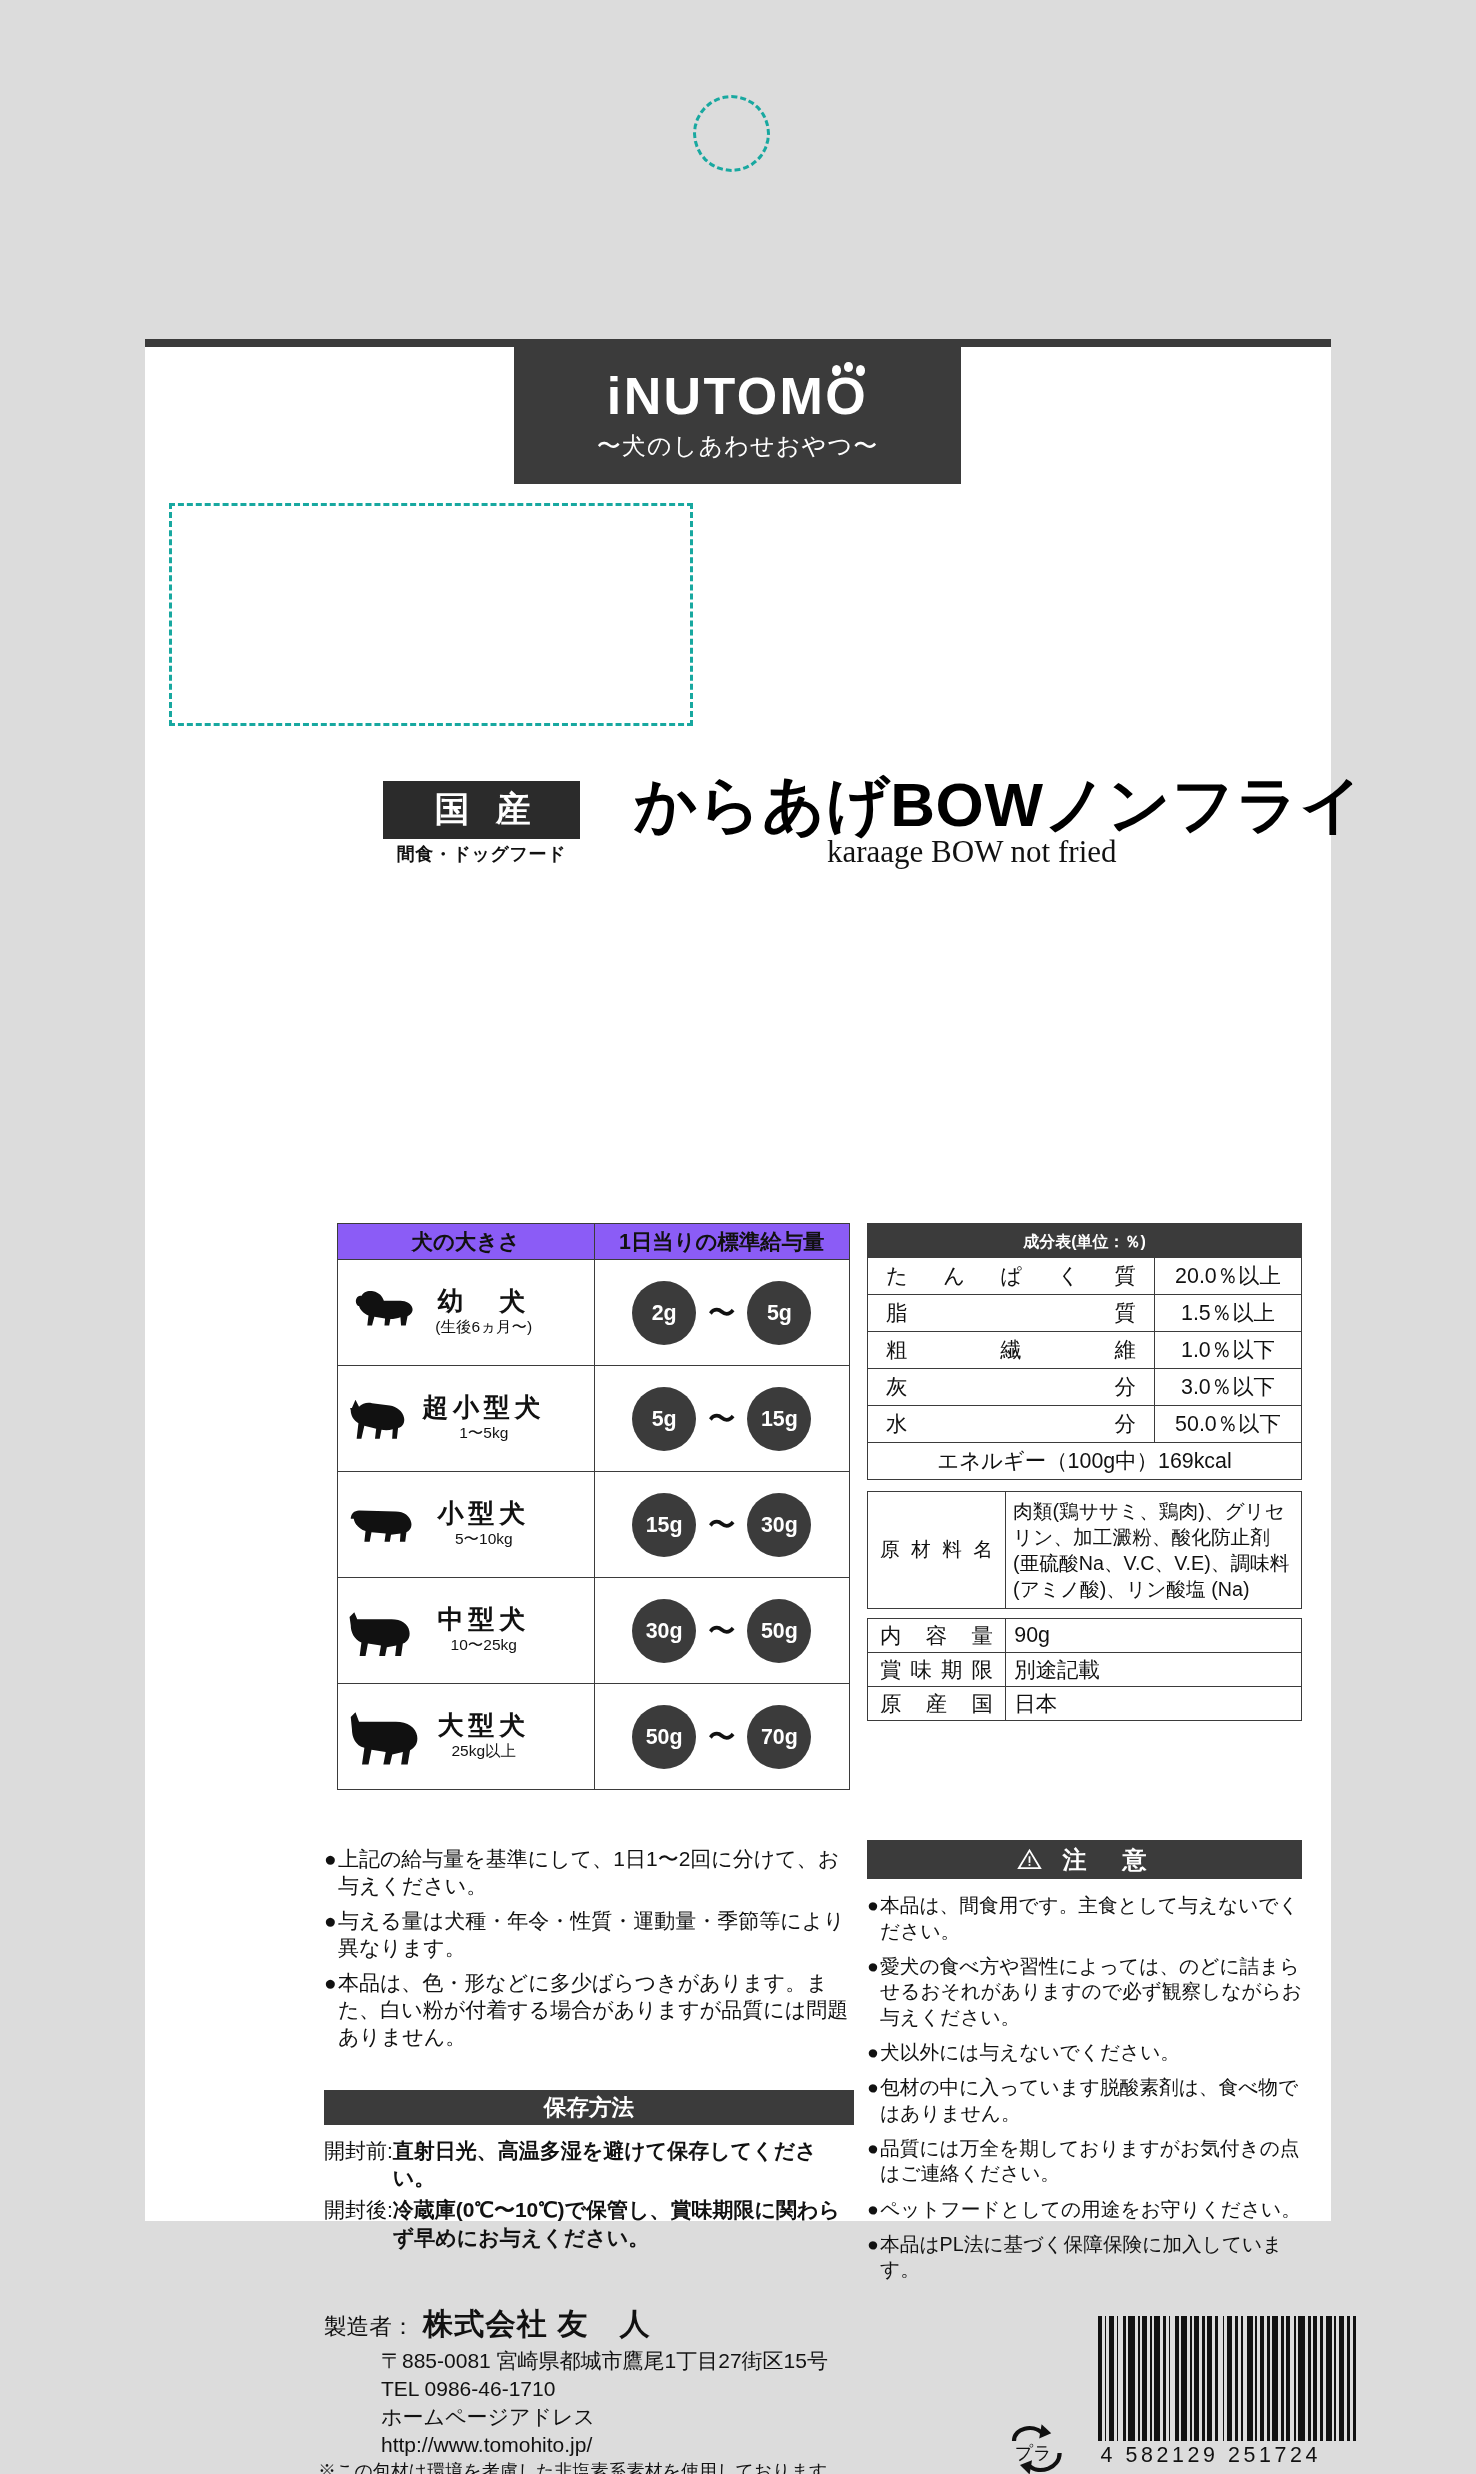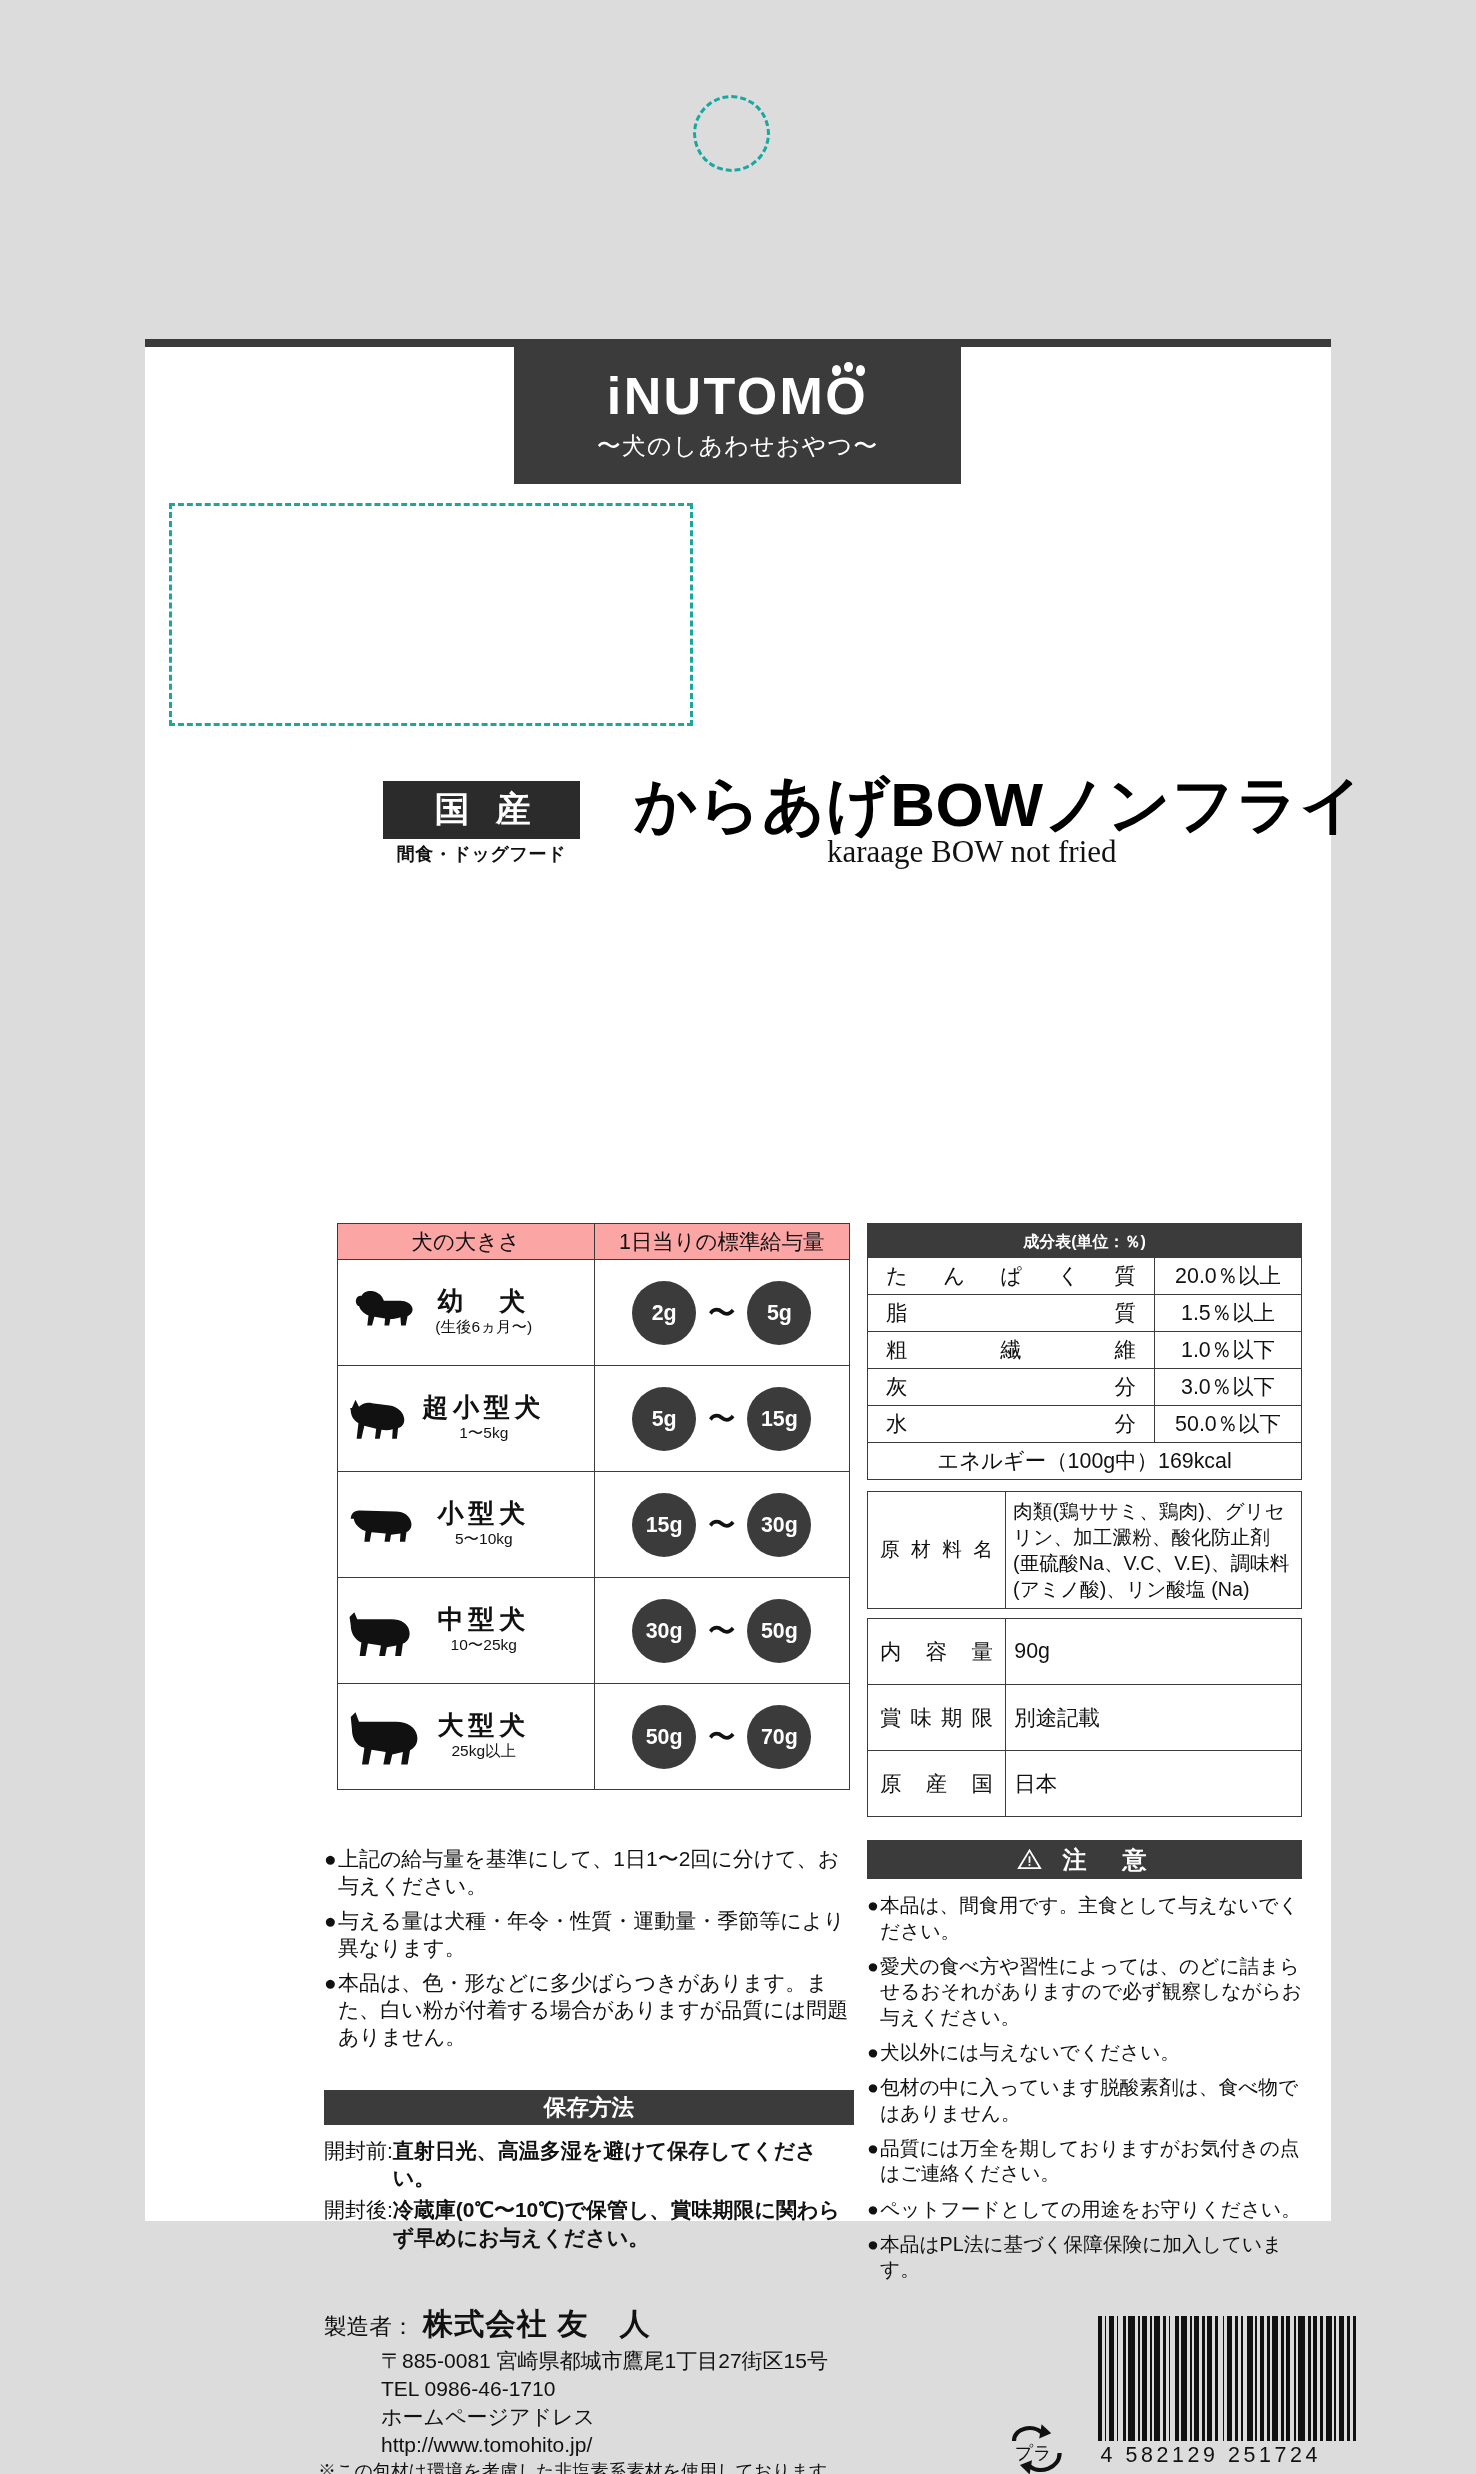--- a/index.html
+++ b/index.html
@@ -162,24 +162,24 @@
     top: 884px;
     width: 513px;
     border: 1.2px solid #3b3b3b;
     border-collapse: collapse;
   }
   .feed-table td, .feed-table th {
     border: 1.2px solid #3b3b3b;
     padding: 0;
   }
   .feed-table th {
-    background: #fca5a5;
+    background: #8b5cf6;
     color: #111;
     font-size: 21.4px;
-    font-weight: normal;
+    font-weight: bold;
     height: 35px;
   }
   .feed-row { height: 106px; }
   .feed-left {
     width: 256px;
     position: relative;
     text-align: center;
   }
   .dog-silhouette {
     position: absolute;
@@ -298,21 +298,21 @@
     border: 1.2px solid #3b3b3b;
     font-size: 21.4px;
     color: #111;
     height: 33px;
     padding: 0 8.3px;
   }
   .spec-label {
     width: 113px;
     text-align: justify;
     text-align-last: justify;
-    padding: 16px 12px !important;
+    padding: 0 12px !important;
   }
 
   
   .left-notes {
     position: absolute;
     left: 179px;
     top: 1507px;
     width: 530px;
     font-size: 21px;
     color: #111;

